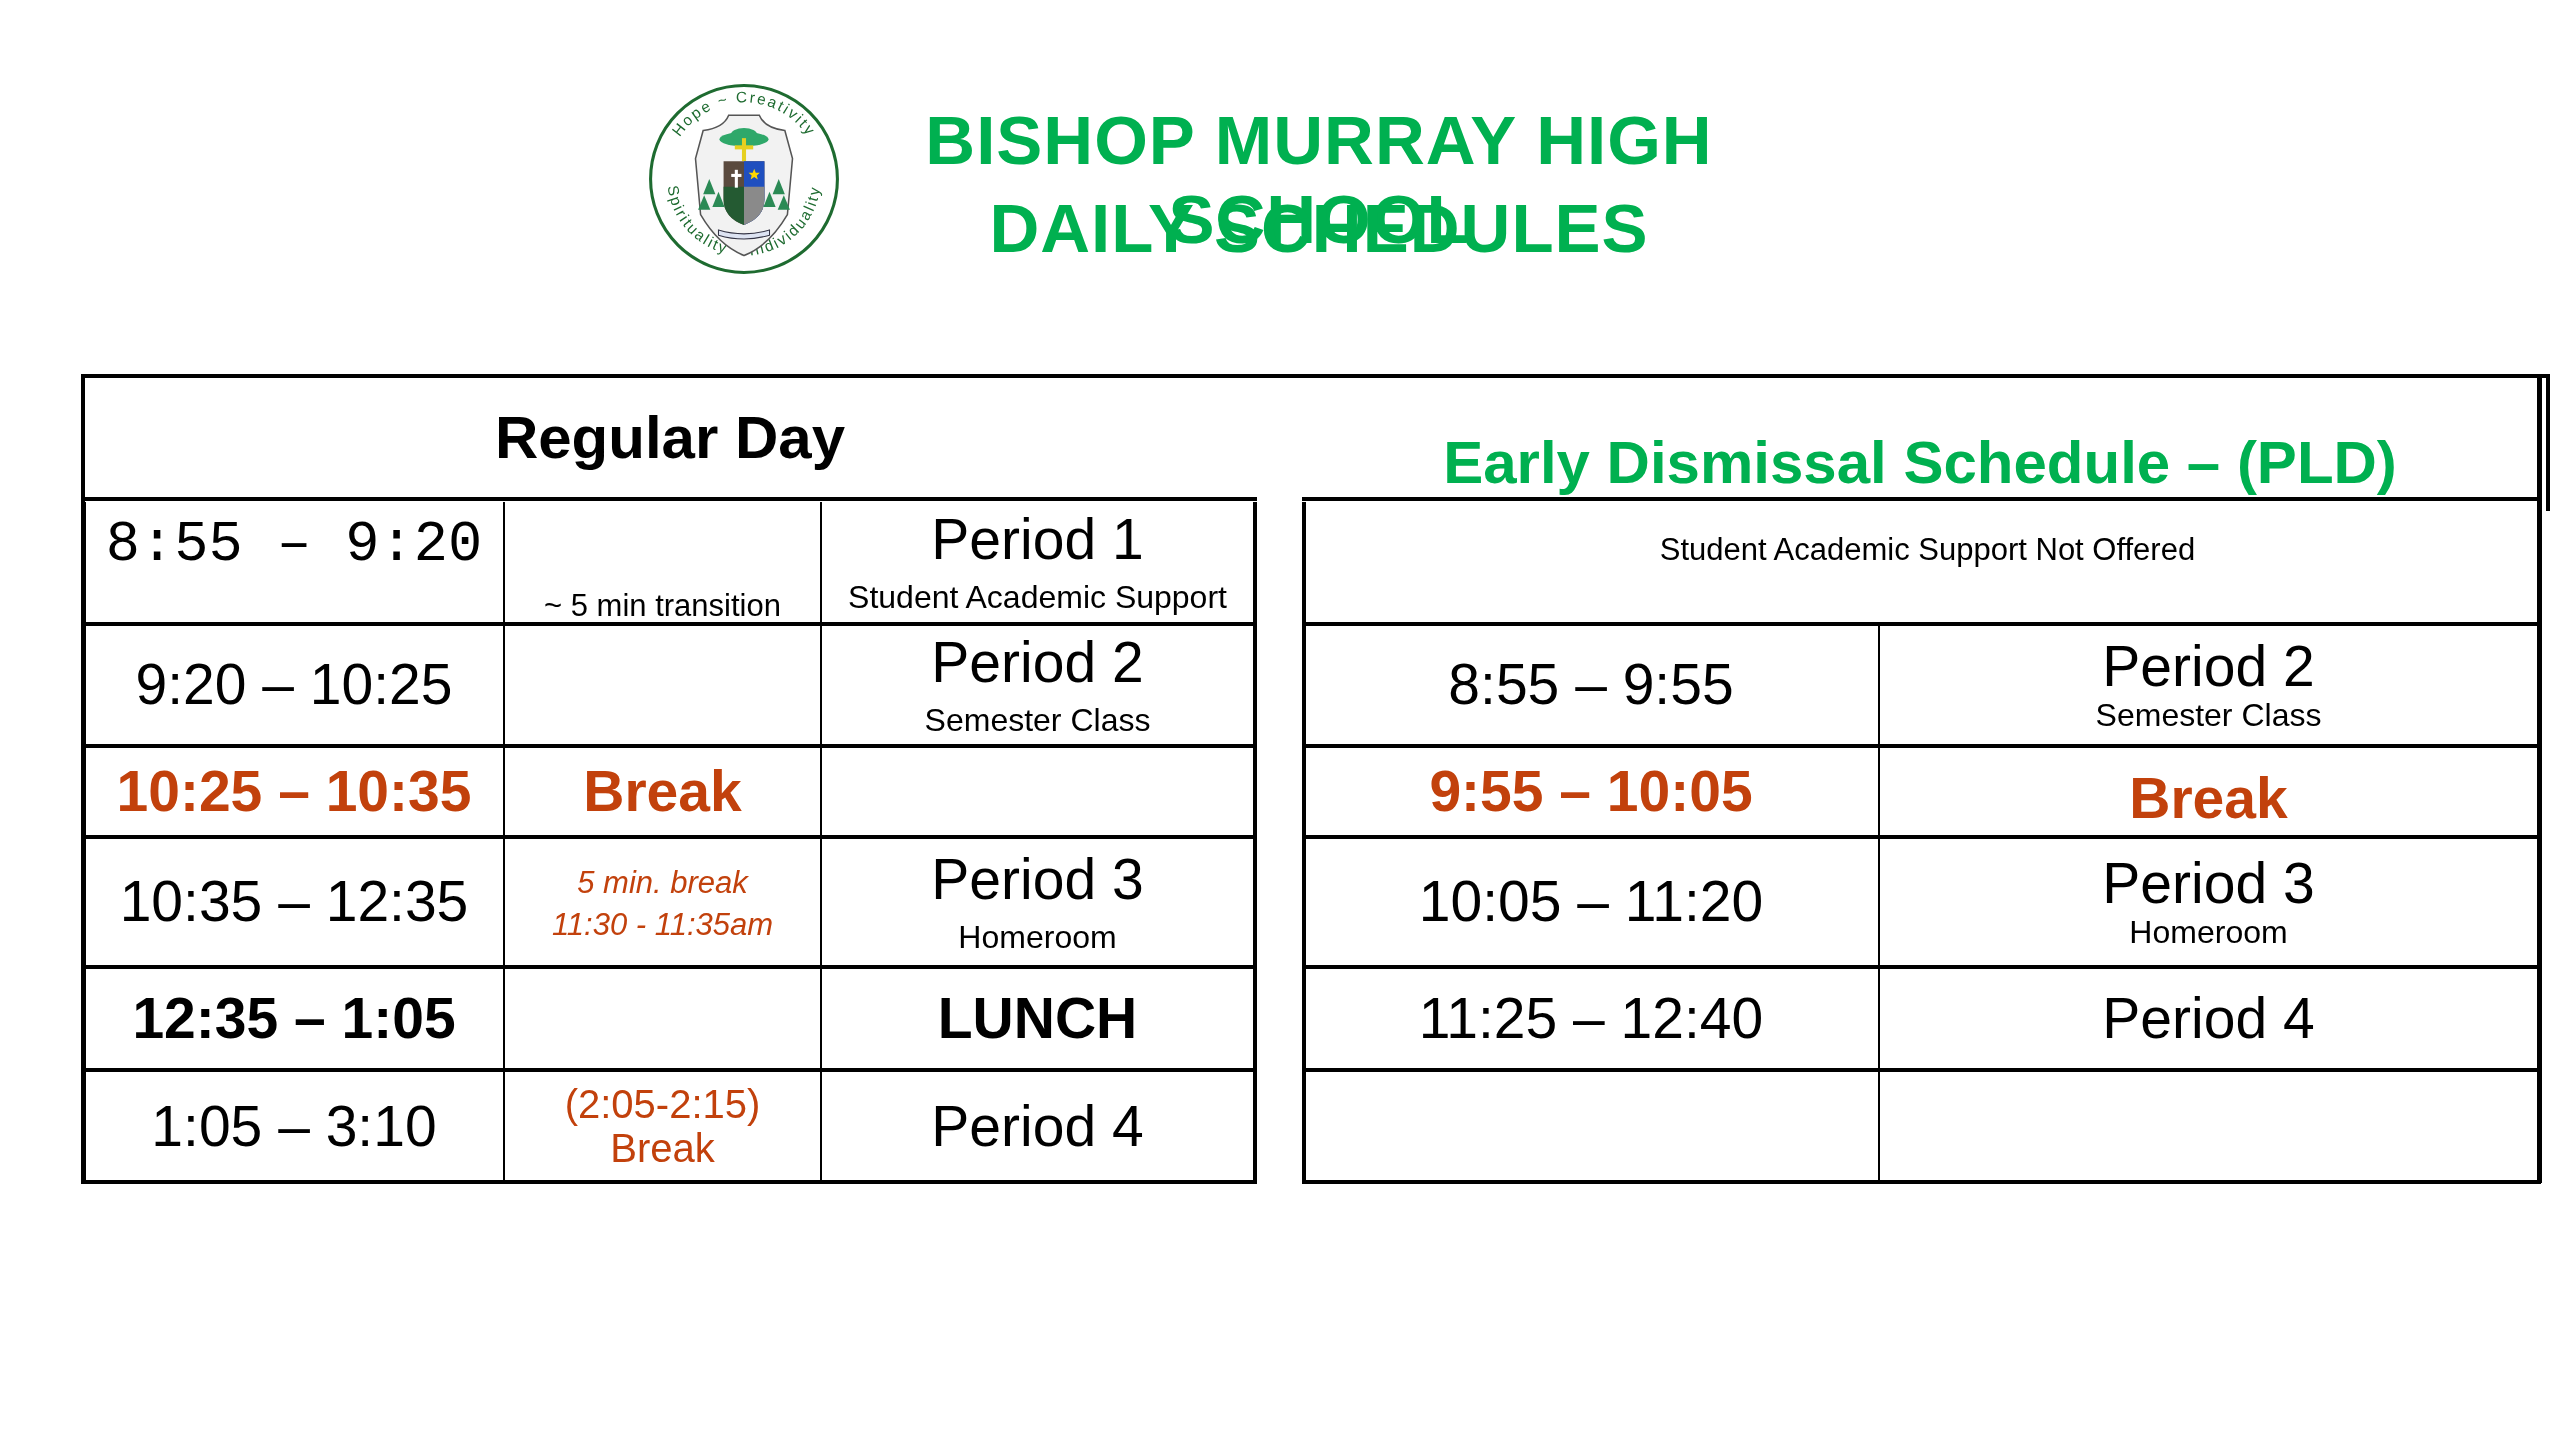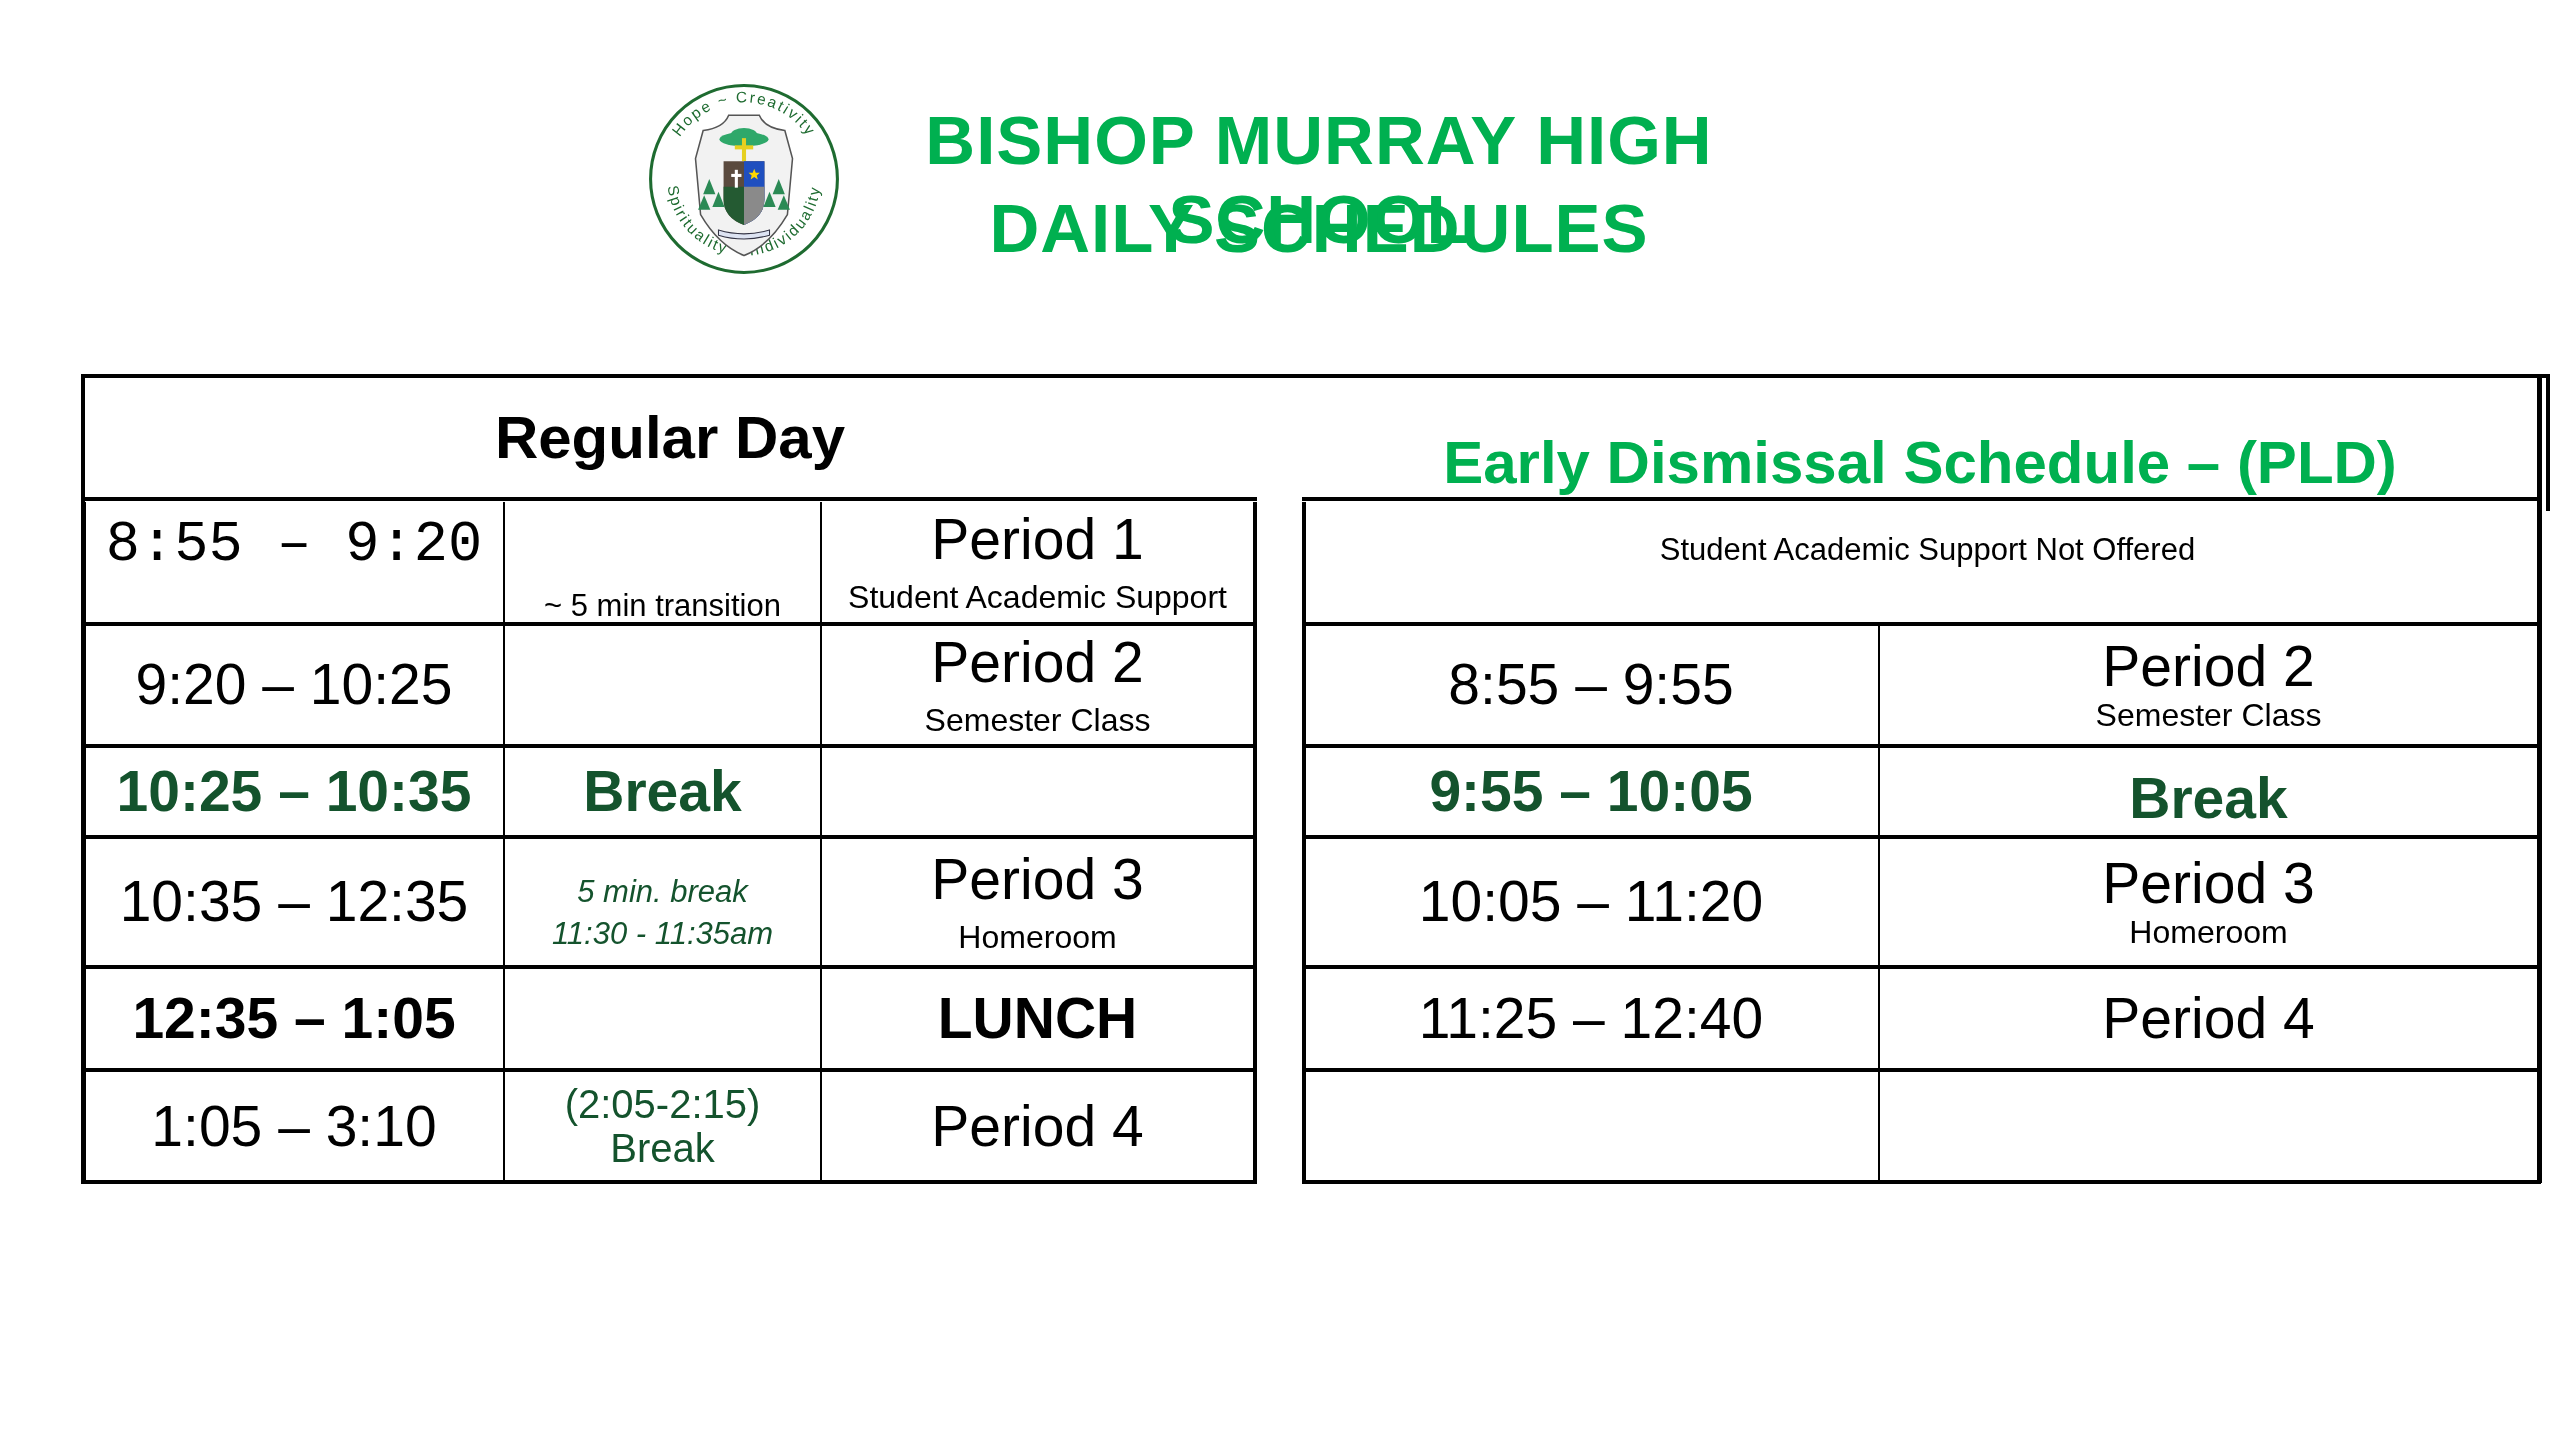--- a/index.html
+++ b/index.html
@@ -8,21 +8,21 @@
   .abs { position:absolute; box-sizing:border-box; }
   .title { position:absolute; left:796px; width:1046px; text-align:center;
            color:#00B050; font-weight:bold; font-size:69px; letter-spacing:1px; }
   .frame { position:absolute; border:4.6px solid #000; }
   .hline { position:absolute; height:4.1px; background:#000; }
   .vline { position:absolute; width:2px; background:#000; }
   .cell { position:absolute; display:flex; flex-direction:column; align-items:center;
           justify-content:center; text-align:center; line-height:1.08; }
   .time { font-size:57px; }
   .time.bold { font-weight:bold; }
-  .blue { color:#14532d; }
+  .blue { color:#c2410c; }
   .period { font-size:57px; }
   .sub { font-size:32px; margin-top:9.2px; }
   .small { font-size:31px; }
   .italic { font-style:italic; }
   .section-head { position:absolute; font-weight:bold; font-size:60px; text-align:center; }
 </style>
 </head>
 <body>
 
 <div class="abs" style="left:647px; top:82px; width:194px; height:194px;">
@@ -96,21 +96,21 @@
   <div class="cell time" style="left:85px; width:418px; top:626px; height:117px;">9:20 – 10:25</div>
   <div class="cell" style="left:822px; width:431px; top:626px; height:117px;">
     <span class="period">Period 2</span>
     <span class="sub">Semester Class</span>
   </div>
 
   <div class="cell time bold blue" style="left:85px; width:418px; top:748px; height:87px;">10:25 – 10:35</div>
   <div class="cell time bold blue" style="left:505px; width:315px; top:748px; height:87px;">Break</div>
 
   <div class="cell time" style="left:85px; width:418px; top:839px; height:125px;">10:35 – 12:35</div>
-  <div class="cell small italic blue" style="left:505px; width:315px; top:839px; height:125px; justify-content:flex-start; padding-top:32px; line-height:1.35;">
+  <div class="cell small italic blue" style="left:505px; width:315px; top:839px; height:125px; justify-content:flex-start; padding-top:23px; line-height:1.35;">
     <span>5 min. break</span>
     <span>11:30 - 11:35am</span>
   </div>
   <div class="cell" style="left:822px; width:431px; top:839px; height:125px;">
     <span class="period">Period 3</span>
     <span class="sub">Homeroom</span>
   </div>
 
   <div class="cell time bold" style="left:85px; width:418px; top:969px; height:99px;">12:35 – 1:05</div>
   <div class="cell time bold" style="left:822px; width:431px; top:969px; height:99px;">LUNCH</div>

